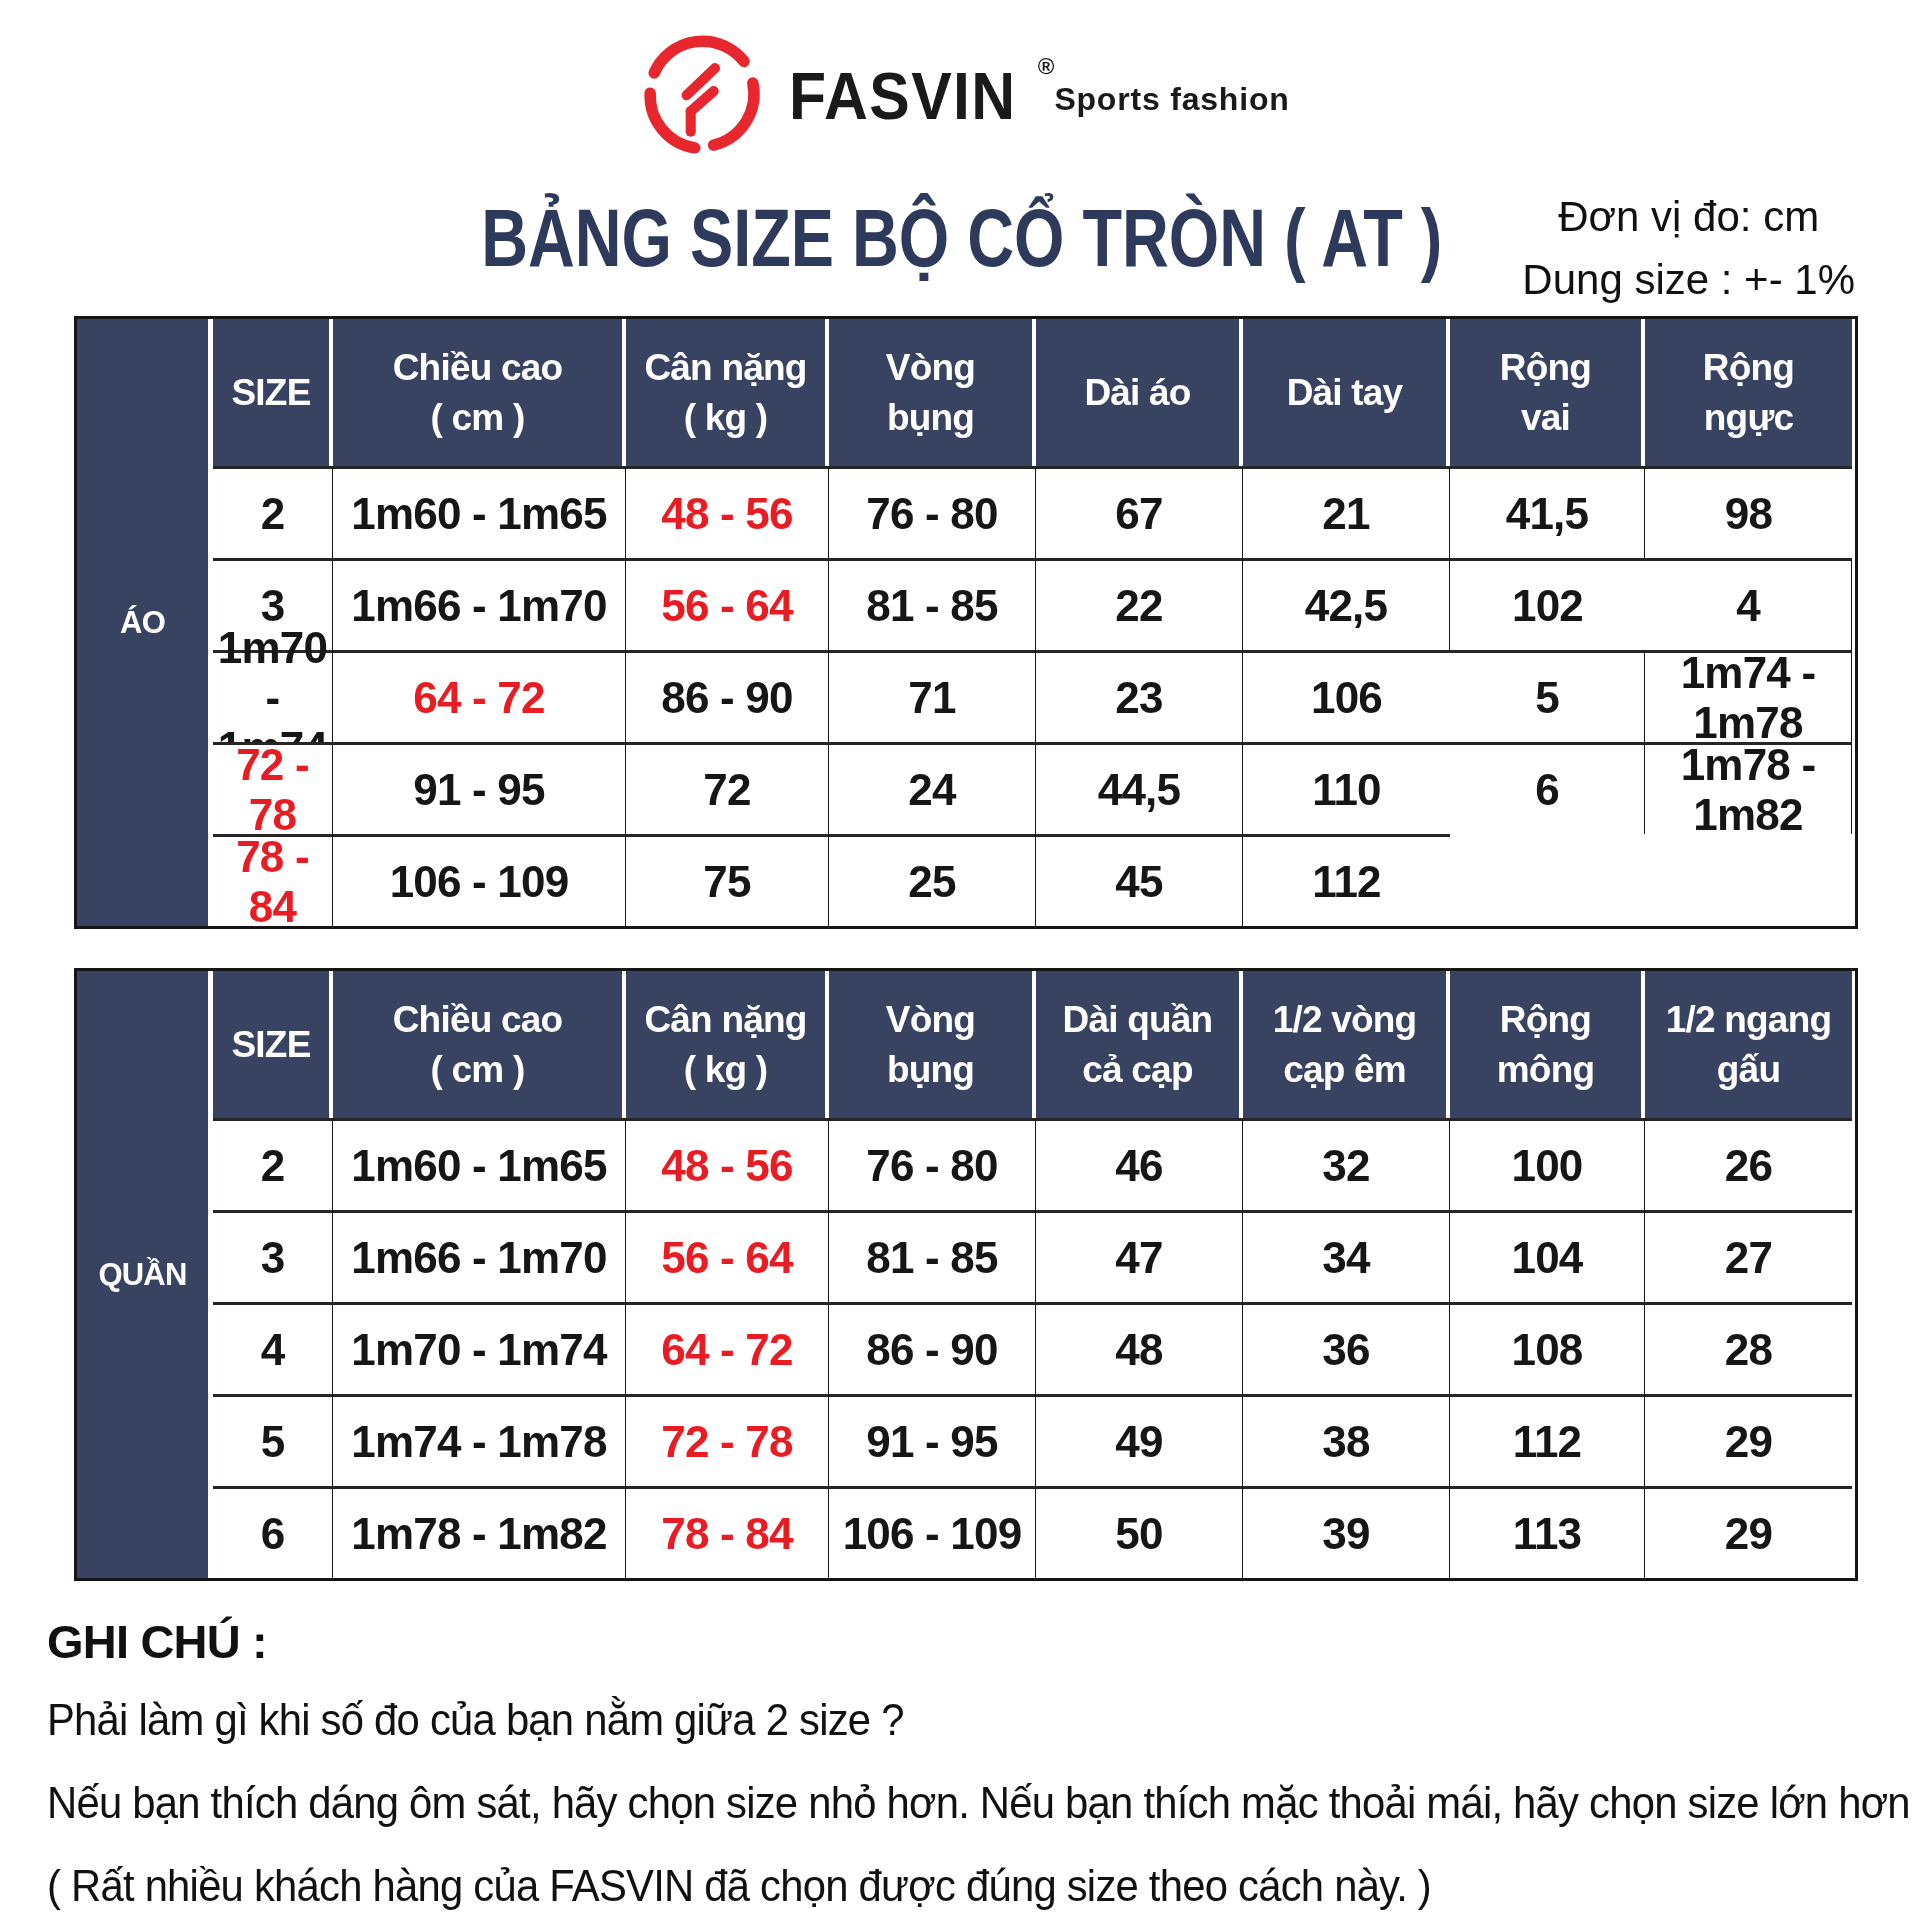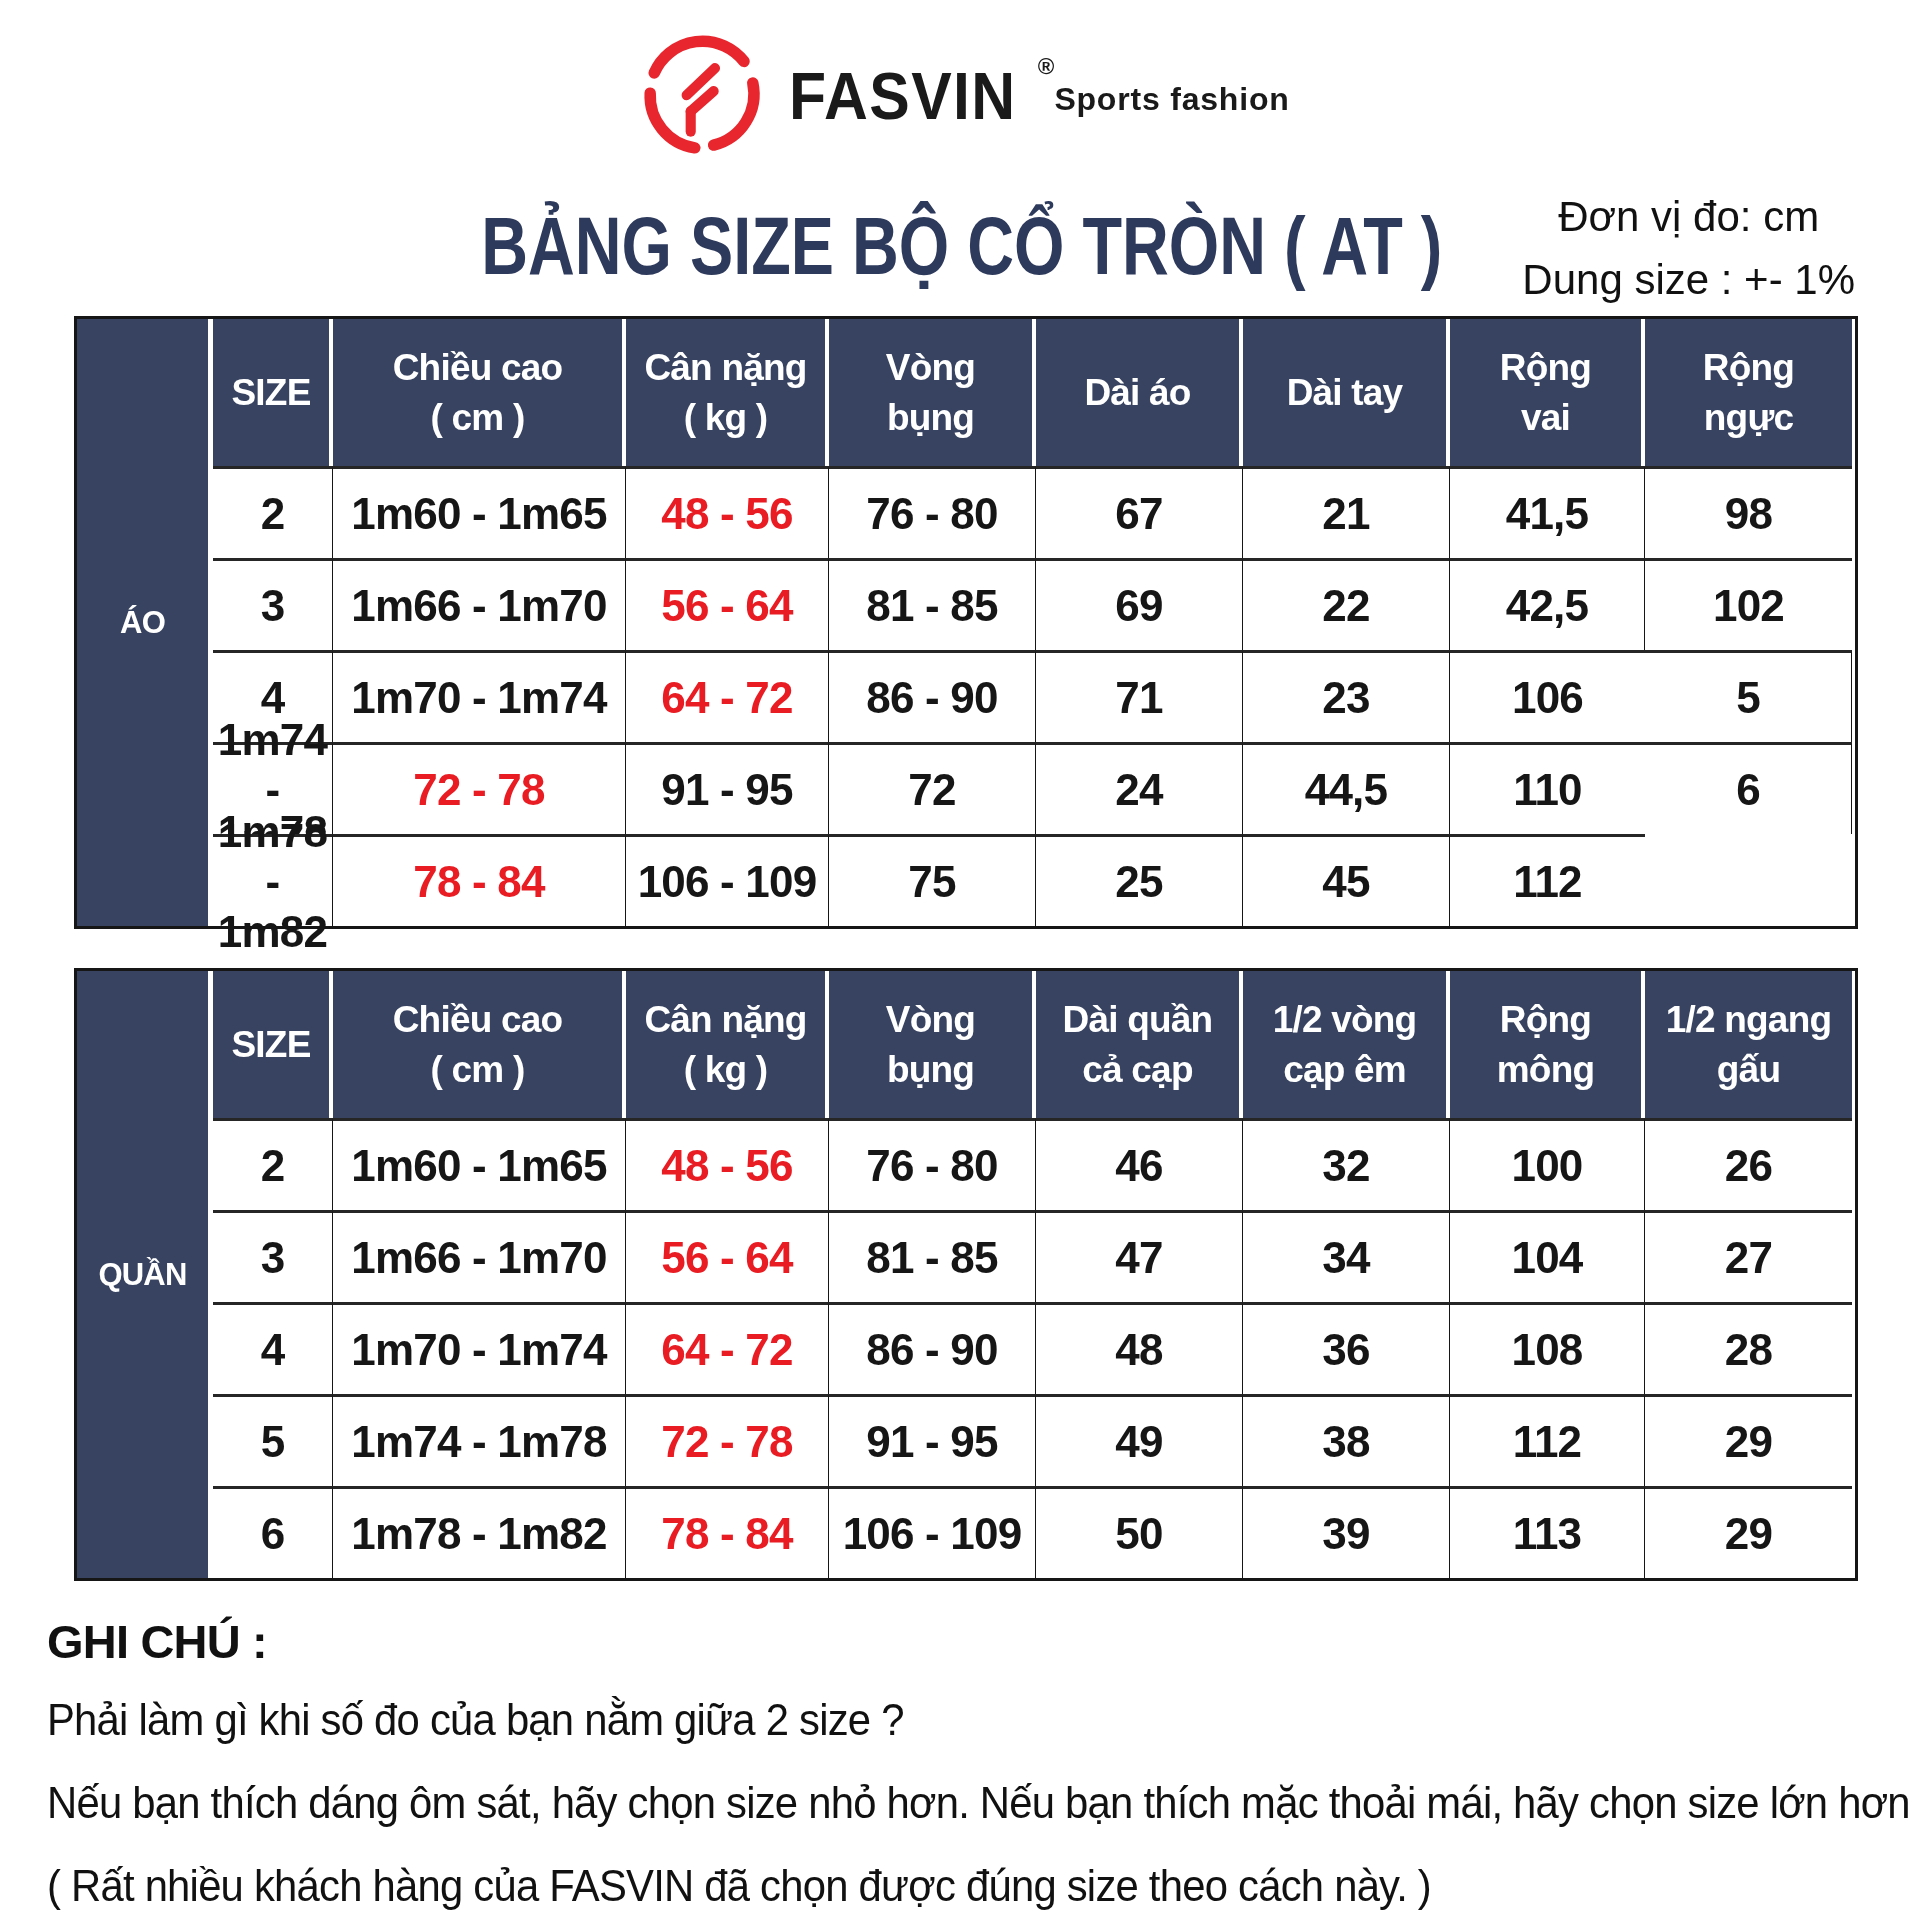--- a/index.html
+++ b/index.html
@@ -13,21 +13,21 @@
   
   .logo{position:absolute;top:28.6px;left:0;right:0;display:flex;justify-content:center;align-items:center;gap:19.5px;}
   .logo-mark{width:135px;height:135px;flex:0 0 auto;}
   .logo-text{display:flex;flex-direction:row;align-items:center;}
   .brand-line{display:flex;align-items:flex-start;}
   .brand-name{font-size:66px;font-weight:bold;letter-spacing:1.5px;color:#1a1a1a;line-height:1;transform:scaleX(.92);transform-origin:left center;}
   .brand-reg{font-size:22.5px;font-weight:bold;color:#1a1a1a;margin-top:-9px;margin-left:1.5px;}
   .brand-tagline{font-size:32px;font-weight:bold;color:#1a1a1a;margin-top:7.5px;letter-spacing:0.8px;align-self:center;}
 
   
-  .title-row{position:absolute;top:194px;left:0;width:100%;text-align:center;}
+  .title-row{position:absolute;top:186px;left:0;width:100%;text-align:center;}
   .page-title{display:inline-block;font-size:81px;font-weight:bold;color:#2e3a5c;
     letter-spacing:0px;transform:scaleX(.8);transform-origin:center;white-space:nowrap;line-height:1.3;}
   .unit-note{position:absolute;top:185px;right:69px;text-align:center;font-size:42px;line-height:1.5;color:#111;}
 
   
   .size-table{
     position:absolute;left:74px;width:1784px;display:grid;
     grid-template-columns:136px 120px 293px 203px 207px 207px 207px 195px 207px;
     grid-template-rows:147px repeat(5,92px);
     border:3px solid #161616;background:#ffffff;
@@ -110,21 +110,20 @@
     <div class="bcell red">48 - 56</div>
     <div class="bcell">76 - 80</div>
     <div class="bcell">67</div>
     <div class="bcell">21</div>
     <div class="bcell">41,5</div>
     <div class="bcell last">98</div>
     <div class="bcell">3</div>
     <div class="bcell">1m66 - 1m70</div>
     <div class="bcell red">56 - 64</div>
     <div class="bcell">81 - 85</div>
-    <div class="bcell">69</div>
     <div class="bcell">22</div>
     <div class="bcell">42,5</div>
     <div class="bcell last">102</div>
     <div class="bcell">4</div>
     <div class="bcell">1m70 - 1m74</div>
     <div class="bcell red">64 - 72</div>
     <div class="bcell">86 - 90</div>
     <div class="bcell">71</div>
     <div class="bcell">23</div>
     <div class="bcell last">106</div>

